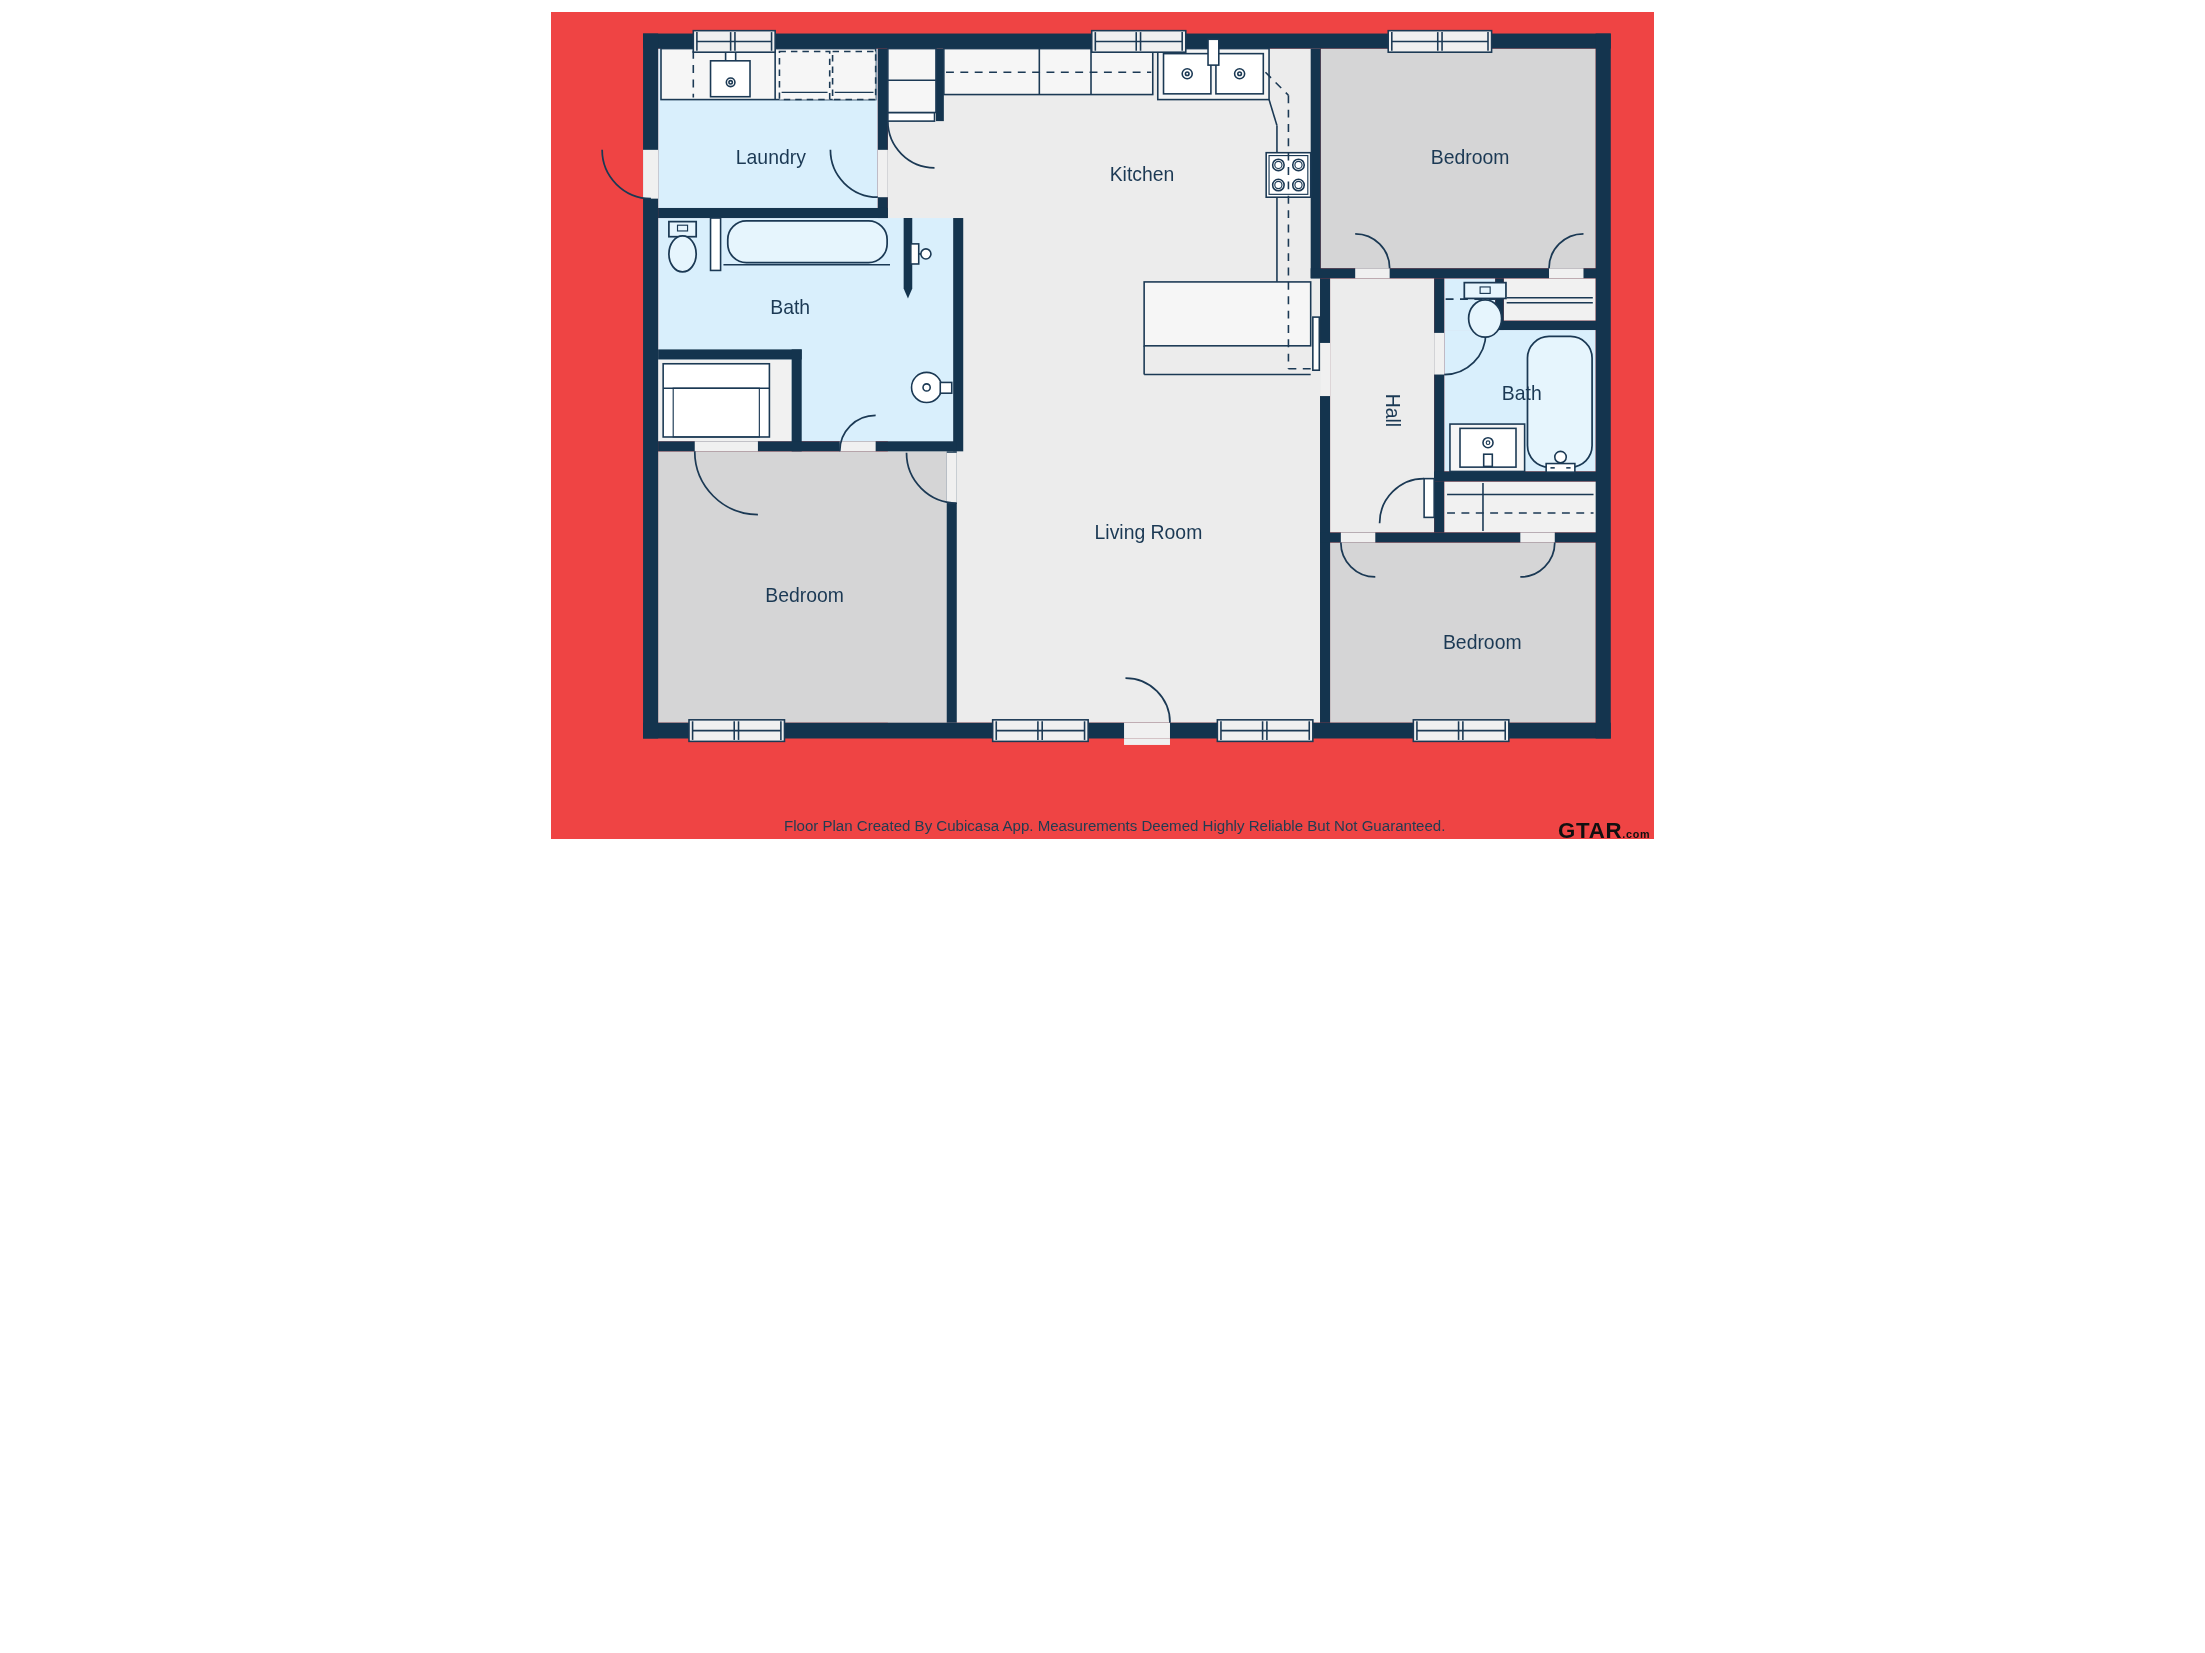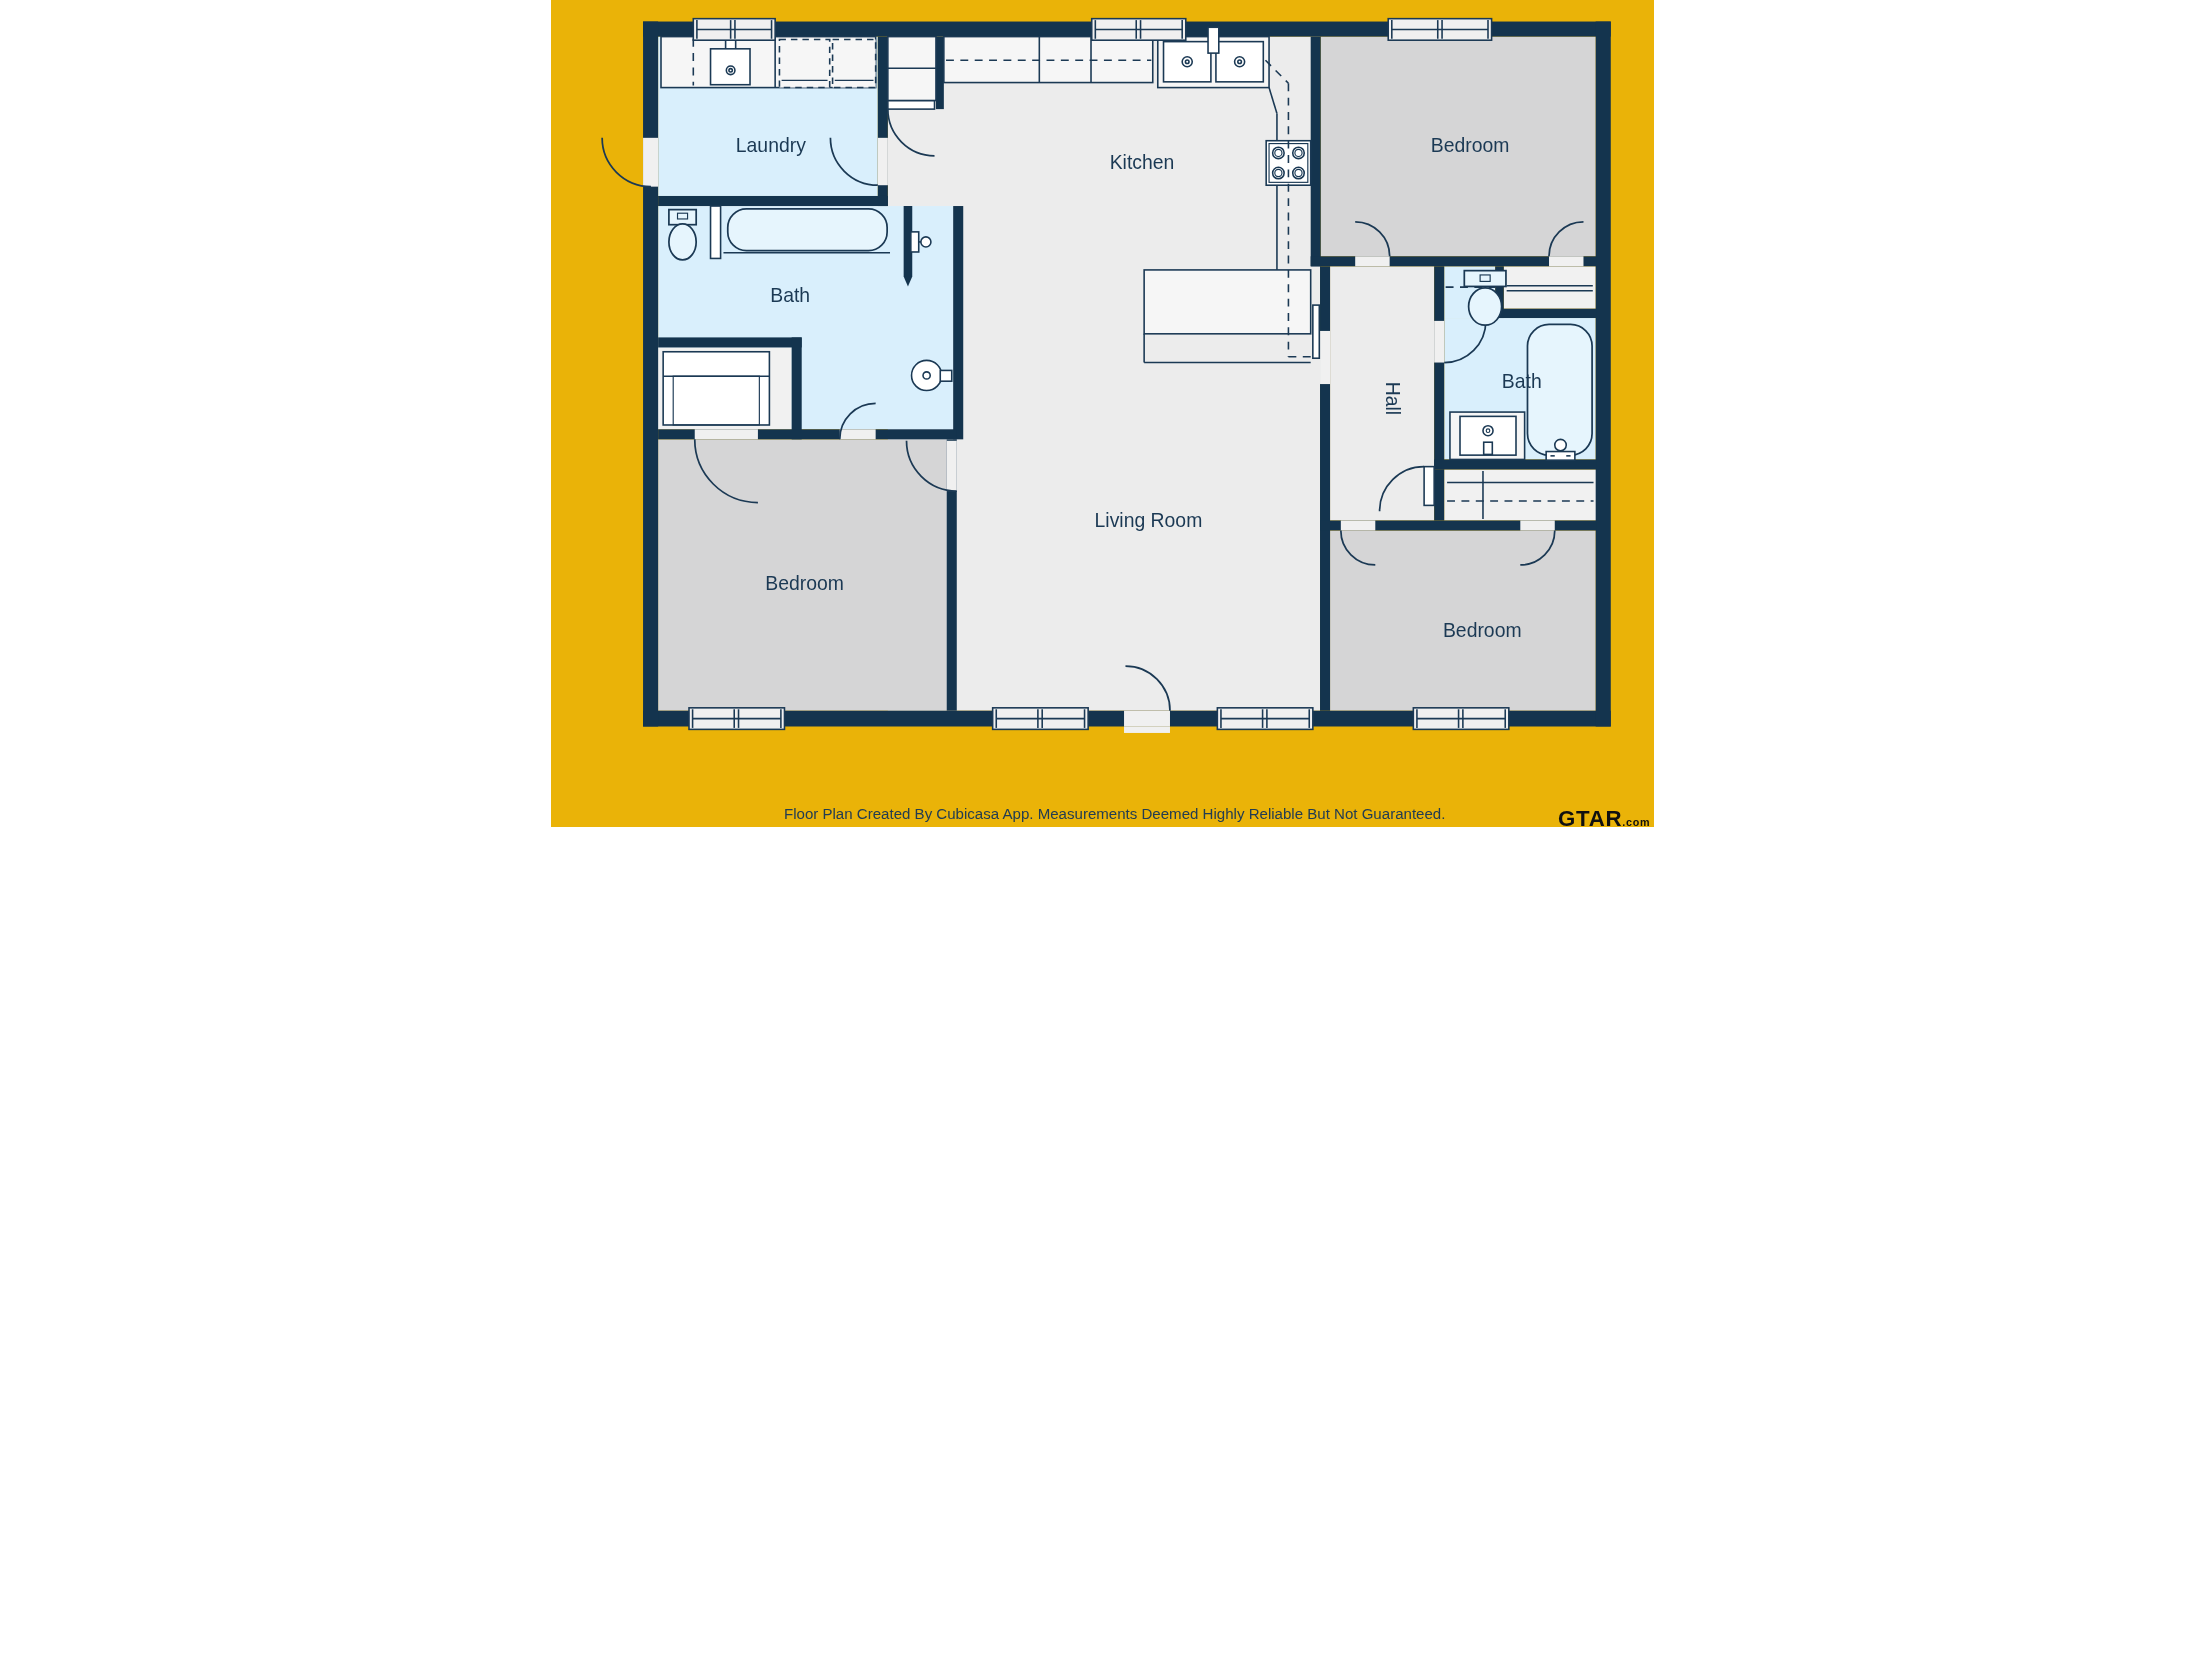--- a/index.html
+++ b/index.html
@@ -1,17 +1,17 @@
 <!DOCTYPE html>
 <html style="--wall: #14344e; --wet_room: #d9effc; --wet_fixture: #e6f5fd; --floor: #ececec; --bedroom_floor: #d5d5d6; --closet_floor: #f1f1f1; --counter: #f6f6f6; --opening: #f0f0f0; --line: #1b3954; --text: #1b3954; --footer_text: #223c52; --logo: #101010;font-size:11.5px"><head>
 <meta charset="utf-8">
 <style>
   html,body{margin:0;padding:0;background:#ffffff;}
   body{font-family:"Liberation Sans", sans-serif;}
-  .stage{width:1103px;height:827px;margin:0 auto;position:relative;background:#eab308;}
+  .stage{width:1103px;height:827px;margin:12px auto;position:relative;background:#ef4444;}
   svg{display:block;}
   .wall{fill:var(--wall);}
   .blue{fill:var(--wet_room);}
   .floor{fill:var(--floor);}
   .bed{fill:var(--bedroom_floor);}
   .closet{fill:var(--closet_floor);}
   .counter{fill:var(--counter);stroke:var(--line);stroke-width:2.2;}
   .fix{fill:#ffffff;stroke:var(--line);stroke-width:2.2;}
   .fixb{fill:var(--wet_fixture);stroke:var(--line);stroke-width:2.4;}
   .ln{fill:none;stroke:var(--line);stroke-width:2.2;}

